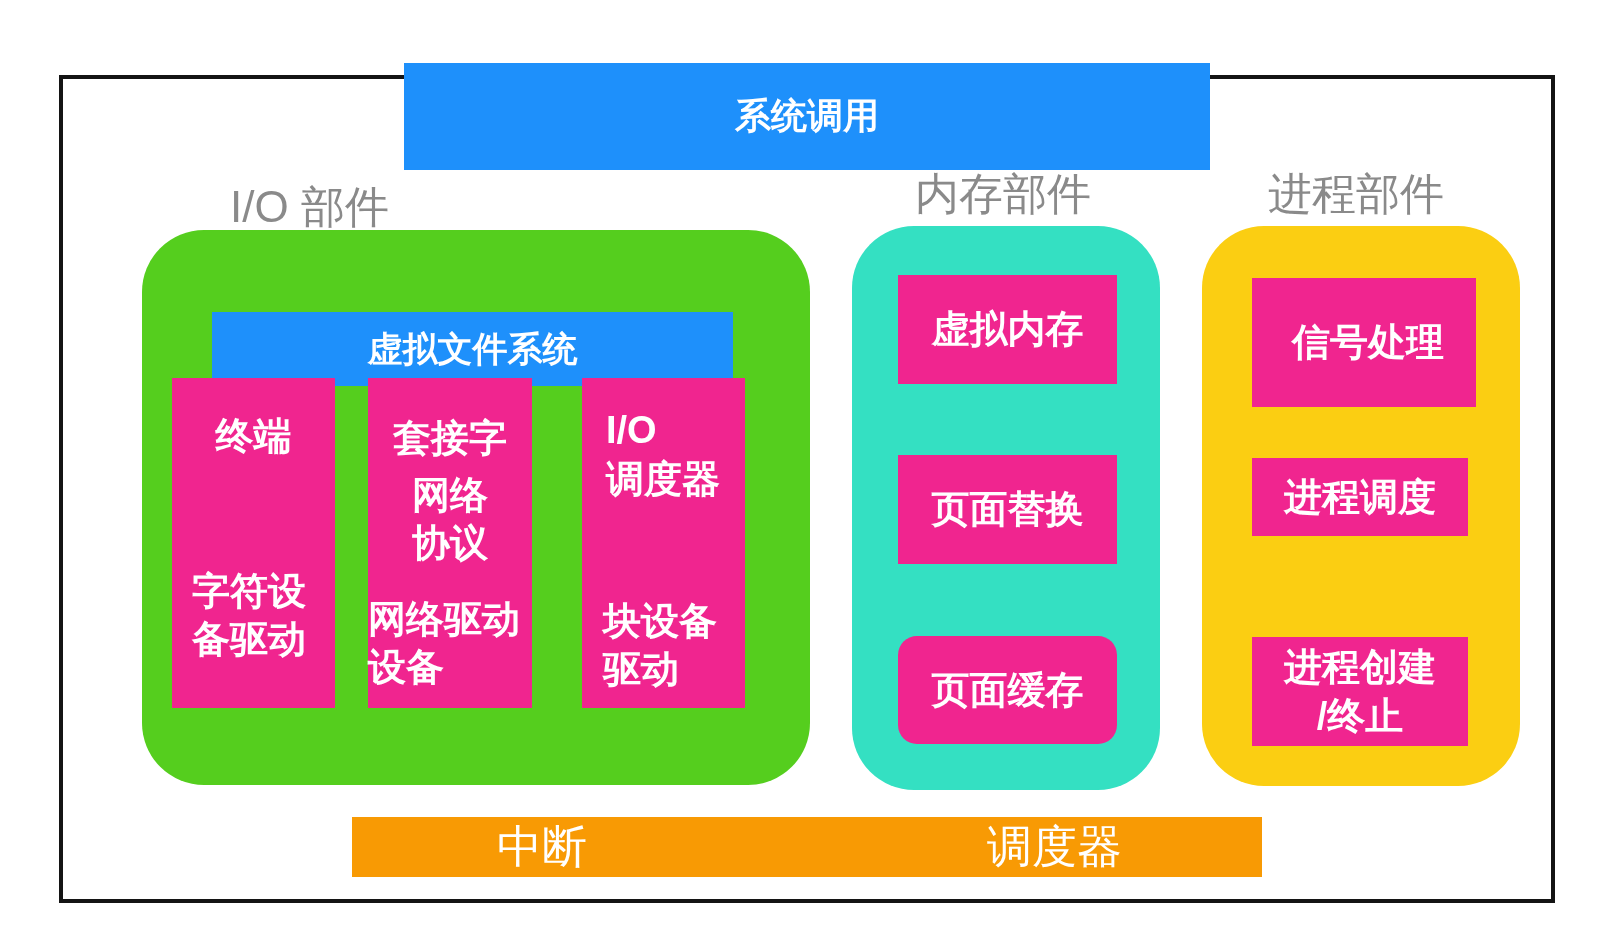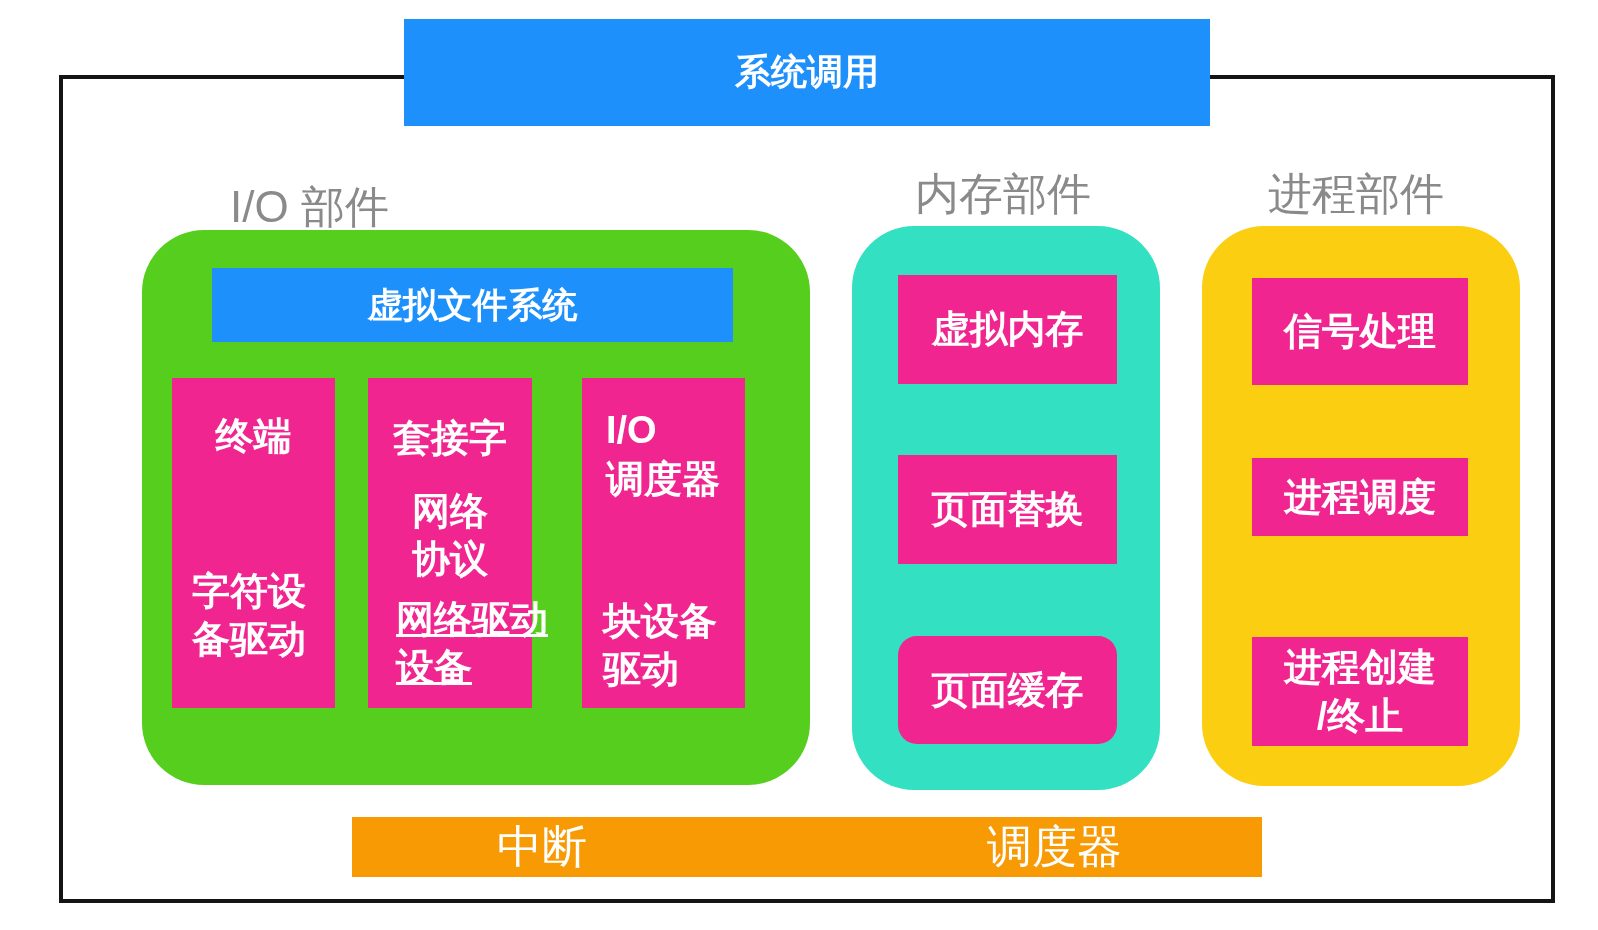--- a/index.html
+++ b/index.html
@@ -24,20 +24,21 @@
     border: 4px solid var(--border-black, #141414);
   }
 
   
   .bar {
     display: flex;
     align-items: center;
     justify-content: center;
     color: #ffffff;
     font-weight: 700;
+    margin-top: 44px;
   }
   .syscall-bar {
     left: 404px; top: 19px;
     width: 806px; height: 107px;
     background: var(--blue, #1E90FB);
     font-size: 36px;
   }
   .vfs-bar {
     left: 212px; top: 268px;
     width: 521px; height: 74px;
@@ -97,39 +98,39 @@
     flex-direction: column;
     box-sizing: border-box;
   }
   .terminal-box { left: 172px; padding: 34px 0 44px 0; }
   .socket-box   { left: 368px; width: 164px; padding: 36px 0 16px 0; }
   .fs-box       { left: 582px; padding: 14px 0 14px 0; }
   .blk-top    { text-align: center; }
   .blk-mid    { text-align: center; margin-top: 24px; }
   .blk-bottom { margin-top: auto; }
   .terminal-box .blk-bottom { padding-left: 20px; }
-  .socket-box   .blk-mid    { margin-top: 24px; }
-  .socket-box   .blk-bottom { padding-left: 28px; text-decoration: underline; }
+  .socket-box   .blk-mid    { margin-top: 8px; }
+  .socket-box   .blk-bottom { padding-left: 0; }
   .fs-box .blk-mid    { margin-top: 14px; text-align: left; padding-left: 24px; }
   .fs-box .blk-bottom { padding-left: 21px; }
 
   
   .cell {
     display: flex;
     flex-direction: column;
     align-items: center;
     justify-content: center;
     text-align: center;
   }
   .mem-cell  { left: 898px;  width: 219px; }
   .mem-1 { top: 275px; height: 109px; }
   .mem-2 { top: 455px; height: 109px; }
   .mem-3 { top: 636px; height: 108px; border-radius: 19px; }
   .proc-cell { left: 1252px; width: 216px; }
-  .proc-1 { top: 278px; height: 107px; }
+  .proc-1 { top: 278px; height: 129px; padding-left: 8px; }
   .proc-2 { top: 458px; height: 78px; font-family: Liberation Serif, serif; }
   .proc-3 { top: 637px; height: 109px; }
 </style>
 </head>
 <body>
 
 <div class="canvas">
 
   <div class="abs boundary"></div>
 

